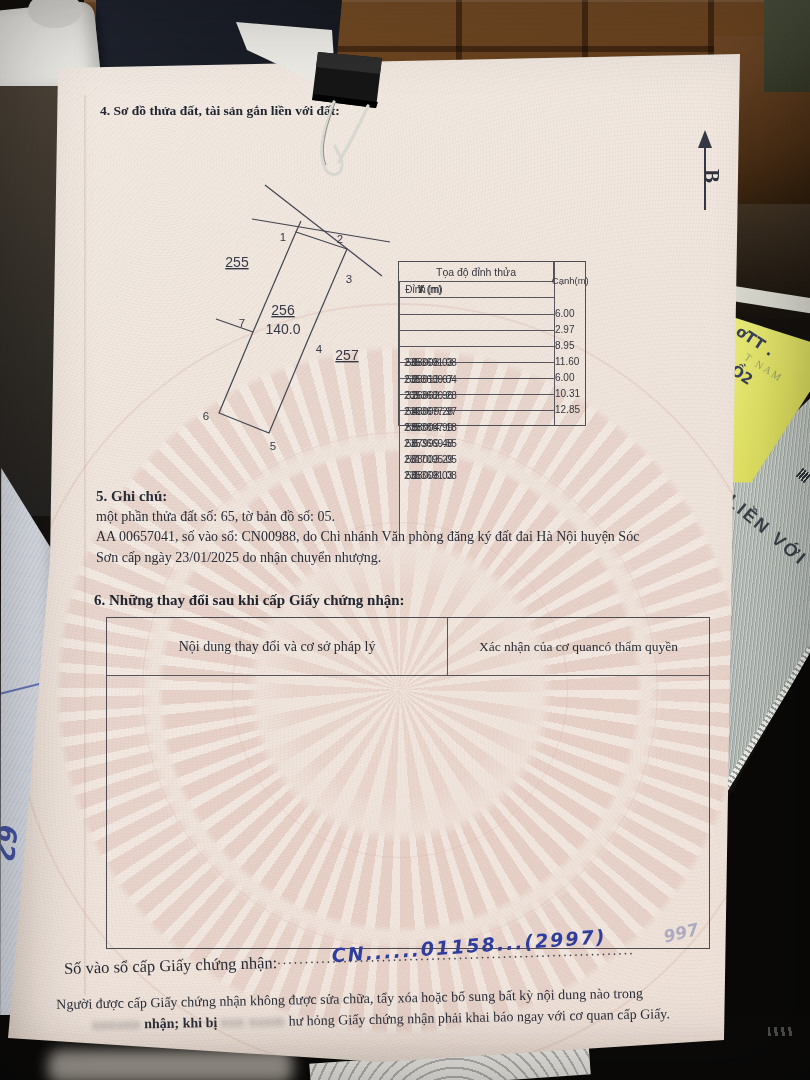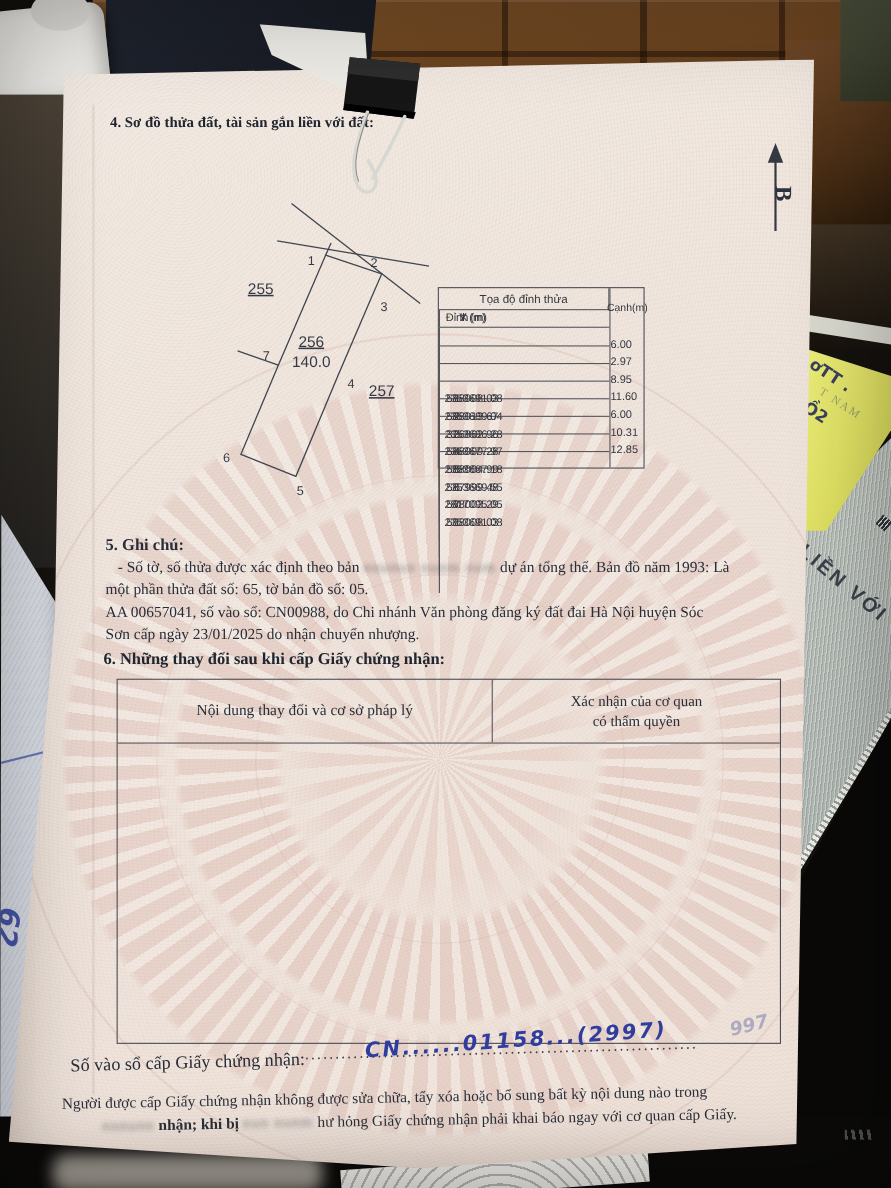--- a/index.html
+++ b/index.html
@@ -118,21 +118,21 @@
   .ct-row{position:static;display:flex;height:16px;border-top:1px solid #56565c;}
   .ct-row:first-child{border-top:none;}
   .canh-col{left:155px;top:0;width:31.6px;height:162.6px;border-left:1px solid #56565c;}
   .canh-head{left:0;top:0;width:100%;height:36px;display:flex;align-items:center;justify-content:center;font-size:9.5px;}
   .canh-val{width:100%;text-align:center;height:16px;line-height:16px;}
 
   
   .change-table{left:106px;top:617px;width:604px;height:332px;border:1.2px solid #4c4c52;}
   .cht-head{left:0;top:0;width:100%;height:58px;display:flex;border-bottom:1px solid #56565c;}
   .cht-c1{position:static;width:56.5%;display:flex;align-items:center;justify-content:center;font-size:14px;}
-  .cht-c2{position:static;width:43.5%;border-left:1px solid #56565c;display:flex;flex-direction:column;
+  .cht-c2{position:static;width:43.5%;border-left:1px solid #56565c;display:flex;flex-direction:row;
     align-items:center;justify-content:center;font-size:13.5px;line-height:18px;}
   .cht-body{left:0;top:58px;width:100%;height:274px;}
 
   
   .entry-row{left:64px;top:958px;width:680px;transform:rotate(-1.6deg);transform-origin:left center;}
   .entry-label{position:static;font-size:16.5px;color:#262b36;}
   .entry-dots{position:static;display:inline-block;width:356px;overflow:hidden;white-space:nowrap;
     letter-spacing:2px;font-size:14px;color:#3a3f4a;vertical-align:baseline;}
   .entry-hand{left:268px;top:-12px;font:italic 700 19px "DejaVu Sans",sans-serif;color:#2f3e9d;
     letter-spacing:2px;transform:rotate(-2.4deg);white-space:nowrap;}
@@ -301,25 +301,20 @@
             <div class="canh-val" style="top: 92px; position: absolute;">11.60</div>
             <div class="canh-val" style="top: 108px; position: absolute;">6.00</div>
             <div class="canh-val" style="top: 124px; position: absolute;">10.31</div>
             <div class="canh-val" style="top: 140px; position: absolute;">12.85</div>
           </div>
       </div>
     </div>
 
     <div class="s5">
       <div class="head">5. Ghi chú:</div>
-      <div class="indent">
-        <span style="position:static">- Số tờ, số thửa được xác định theo bản</span>
-        <span class="blurred">nnunun nunm num</span>
-        <span style="position:static">dự án tổng thể. Bản đồ năm 1993: Là</span>
-      </div>
       <div>một phần thửa đất số: 65, tờ bản đồ số: 05.</div>
       <div>AA 00657041, số vào sổ: CN00988, do Chi nhánh Văn phòng đăng ký đất đai Hà Nội huyện Sóc</div>
       <div>Sơn cấp ngày 23/01/2025 do nhận chuyển nhượng.</div>
     </div>
 
     <div class="h6">6. Những thay đổi sau khi cấp Giấy chứng nhận:</div>
 
     <div class="change-table">
       <div class="cht-head">
         <div class="cht-c1">Nội dung thay đổi và cơ sở pháp lý</div>

